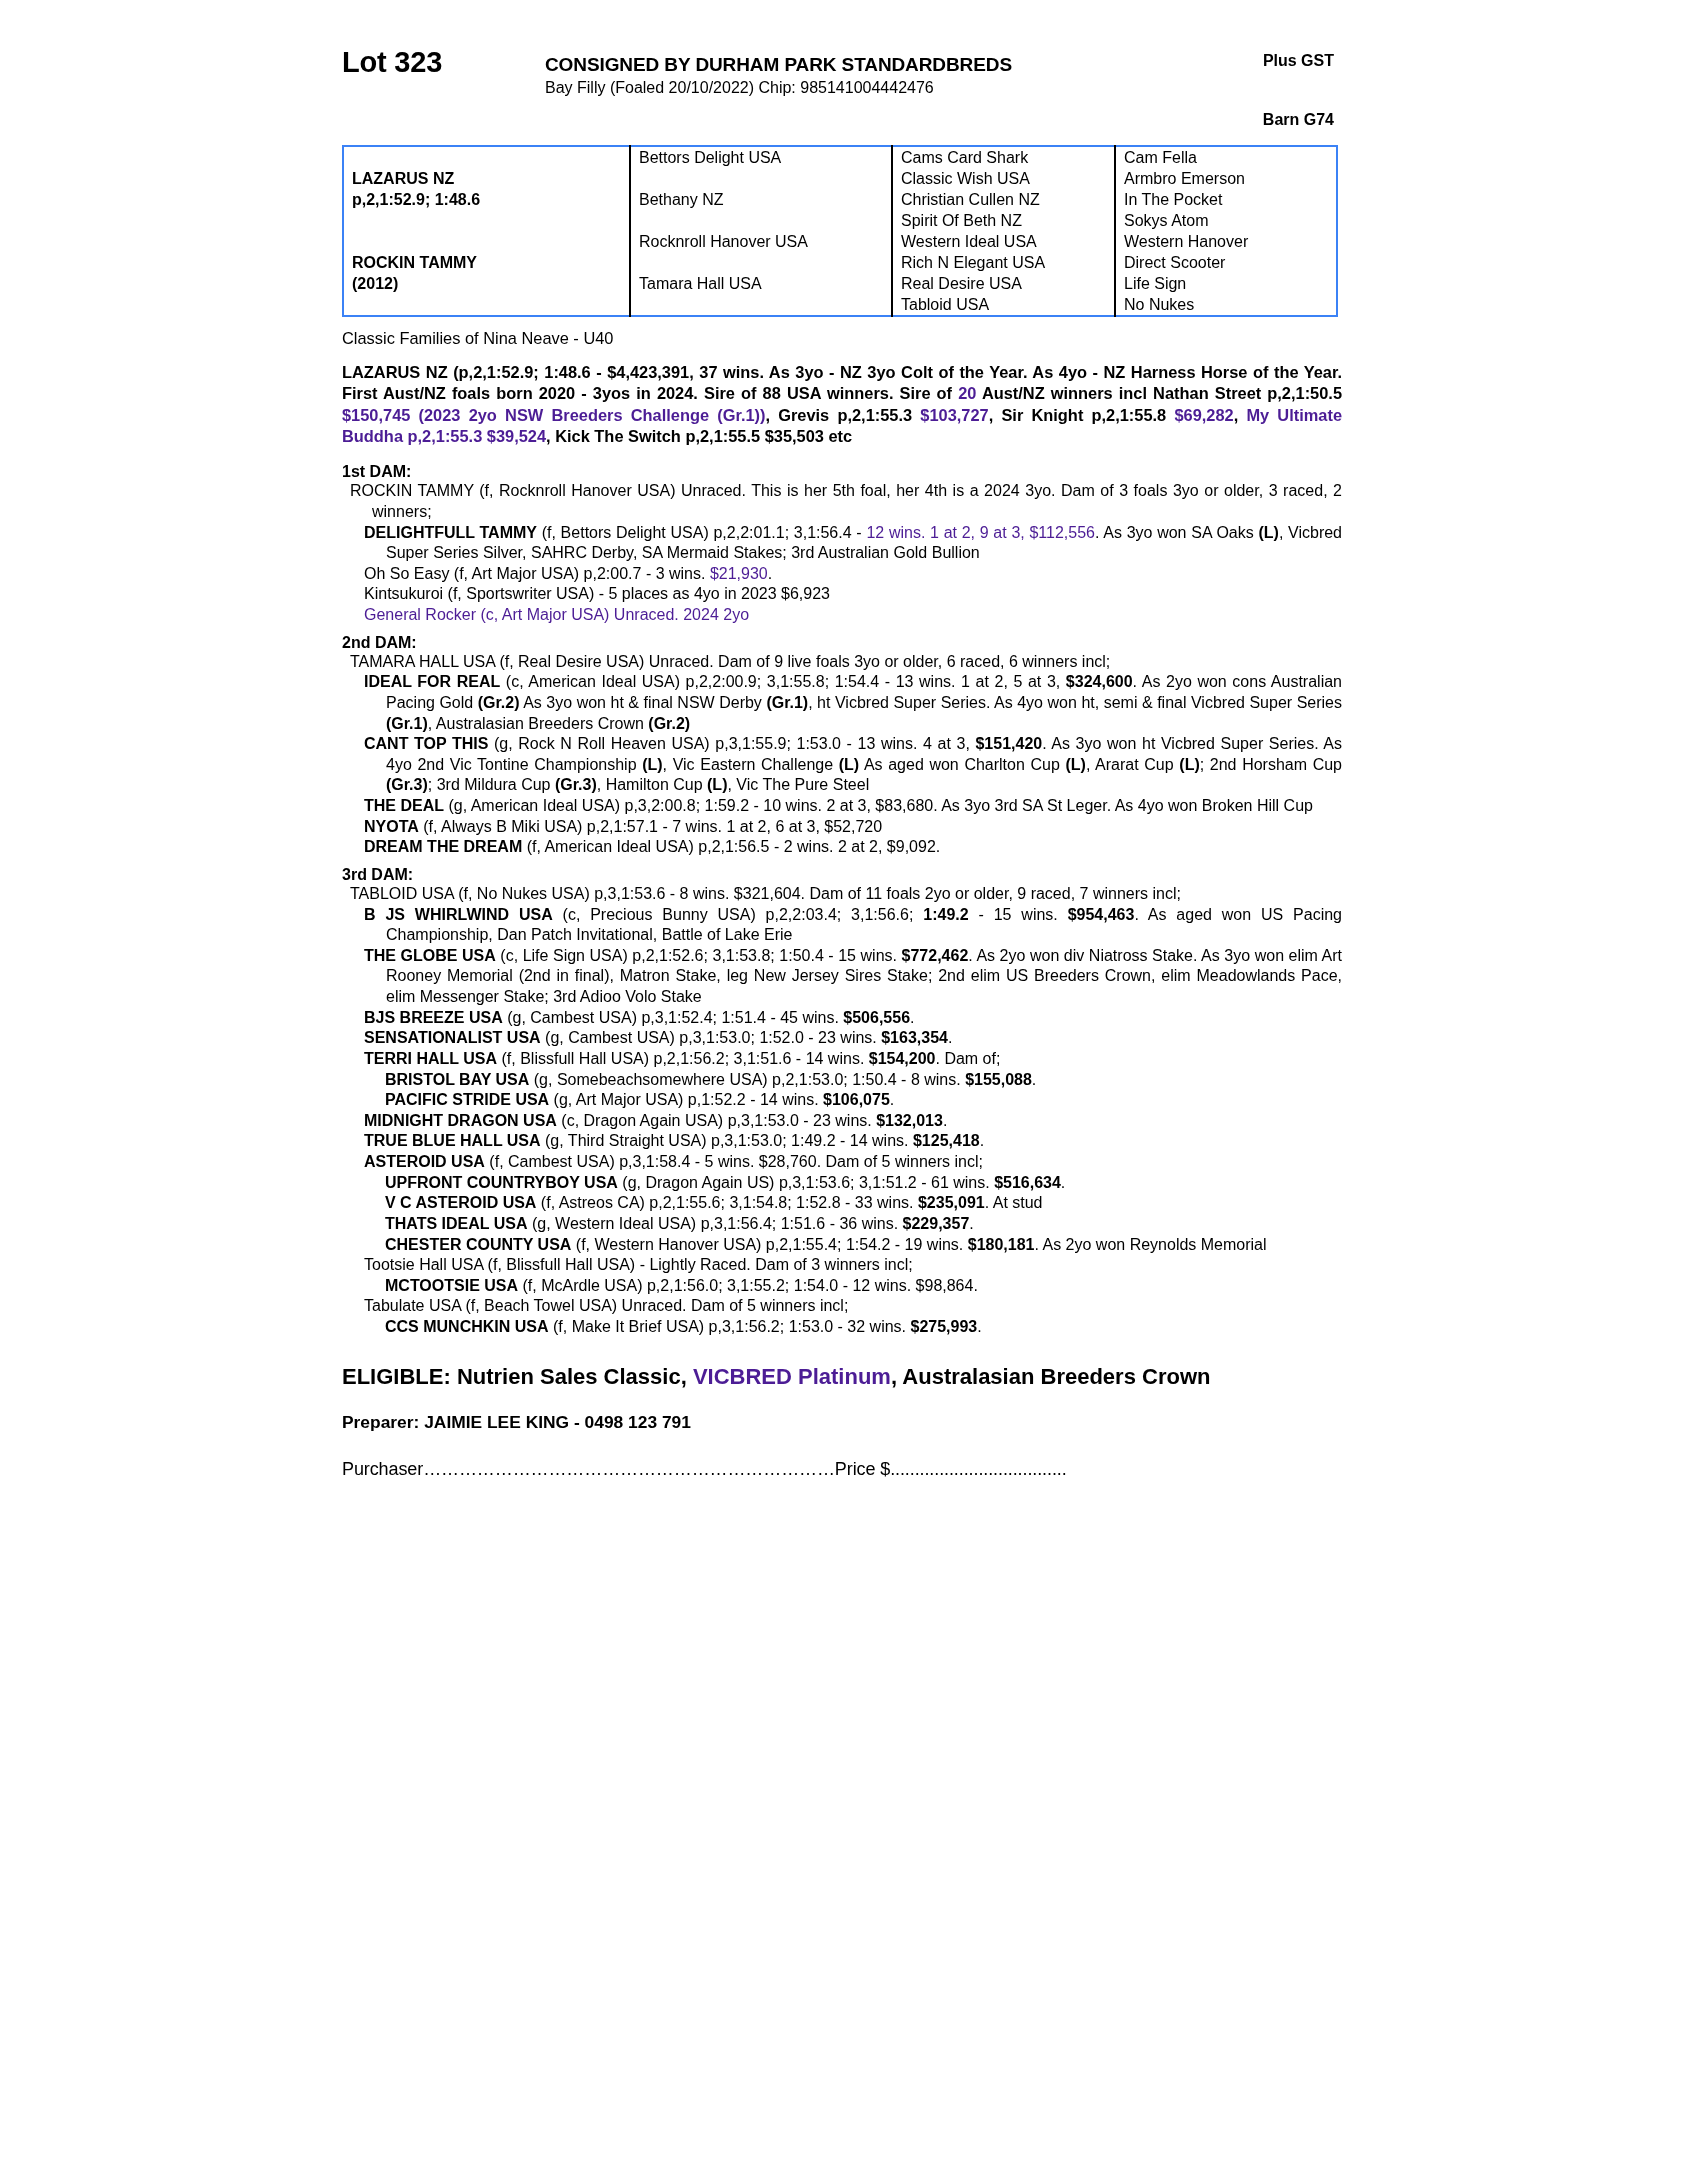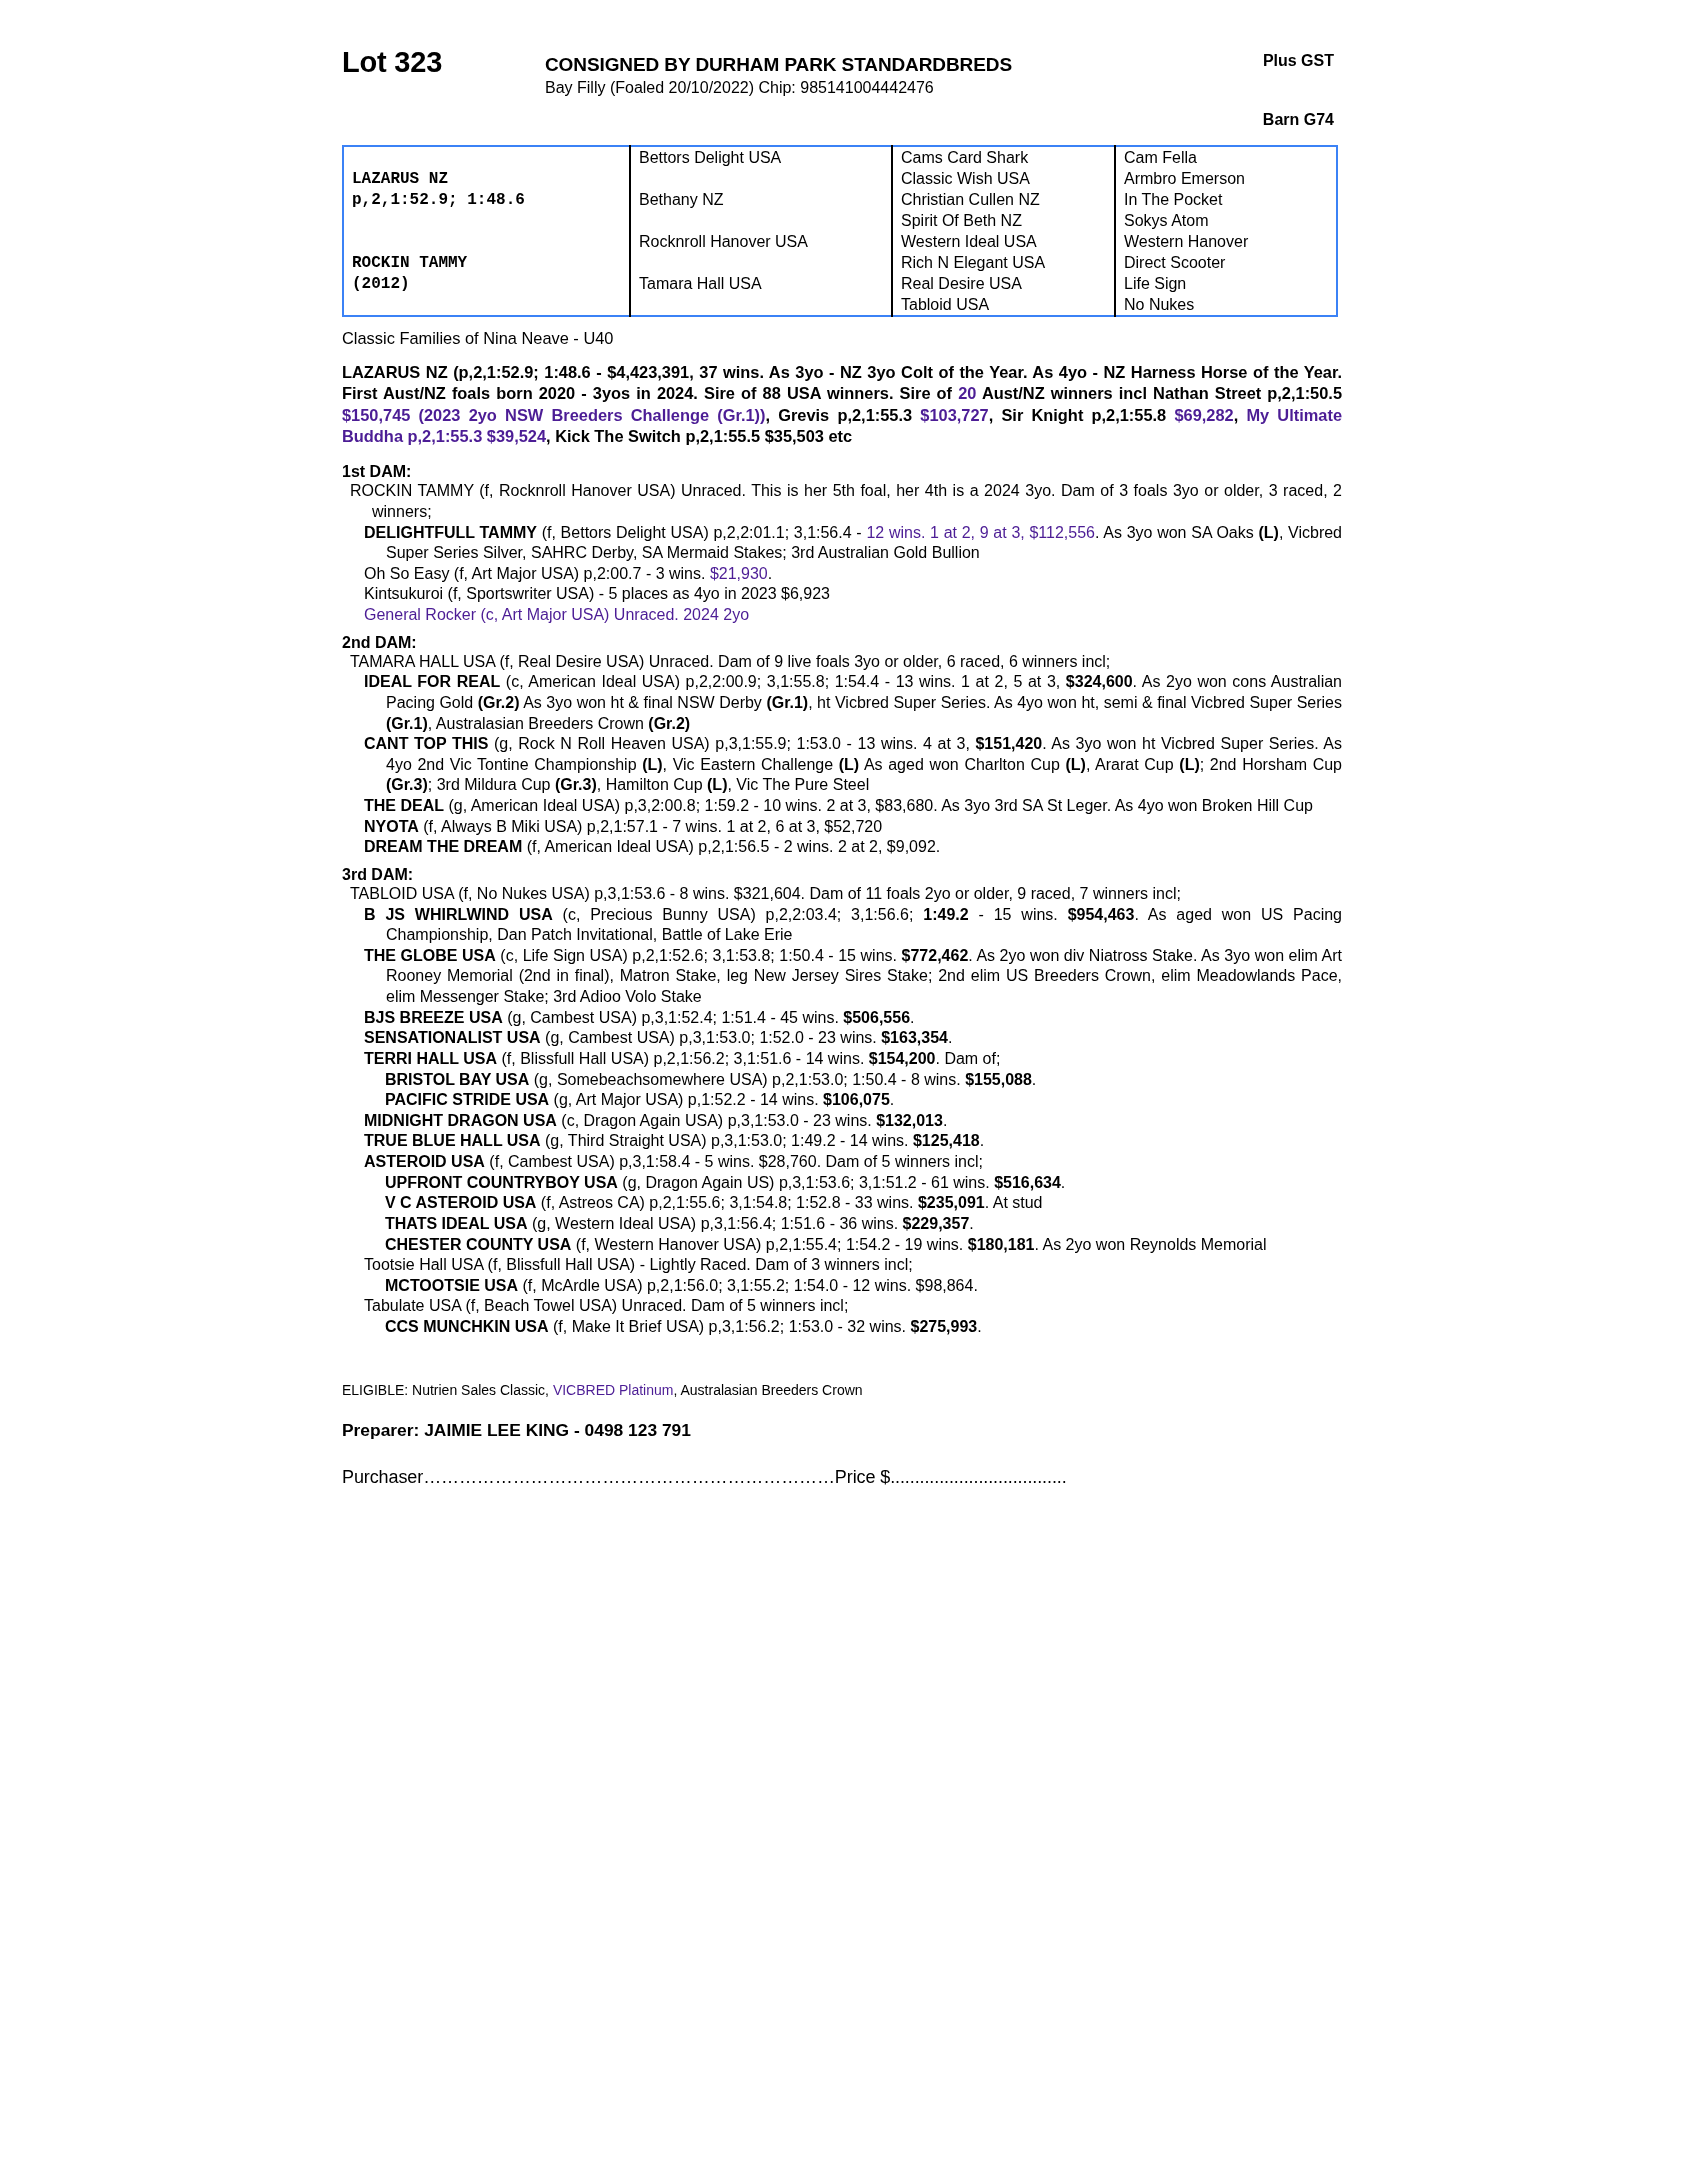--- a/index.html
+++ b/index.html
@@ -81,21 +81,21 @@
     padding: 4px 6px 4px 8px;
     height: 21px;
     display: flex;
     align-items: center;
     box-sizing: border-box;
   }
   .ped .c1 { grid-column: 1; }
   .ped .c2 { grid-column: 2; }
   .ped .c3 { grid-column: 3; }
   .ped .c4 { grid-column: 4; }
-  .ped .bold { font-weight: bold; font-family: Liberation Mono, monospace; }
+  .ped .bold { font-weight: bold; }
   .ped-wrap { position: relative; }
   .vline {
     position: absolute;
     top: 0; bottom: 0;
     width: 2px;
     background: #000;
   }
 
   
   .classic-fam {
@@ -133,23 +133,23 @@
   }
   .lvl2 {
     font-size: 16px;
     line-height: 1.29;
     text-align: justify;
     padding-left: 65px;
     text-indent: -22px;
   }
   .b { font-weight: bold; }
   .eligible {
-    font-size: 14px;
-    font-weight: normal;
-    margin-top: 44px;
+    font-size: 22px;
+    font-weight: bold;
+    margin-top: 26px;
   }
   .preparer {
     font-size: 17.4px;
     font-weight: bold;
     margin-top: 22px;
   }
   .purchaser {
     font-size: 18px;
     margin-top: 26px;
     letter-spacing: -0.1px;

